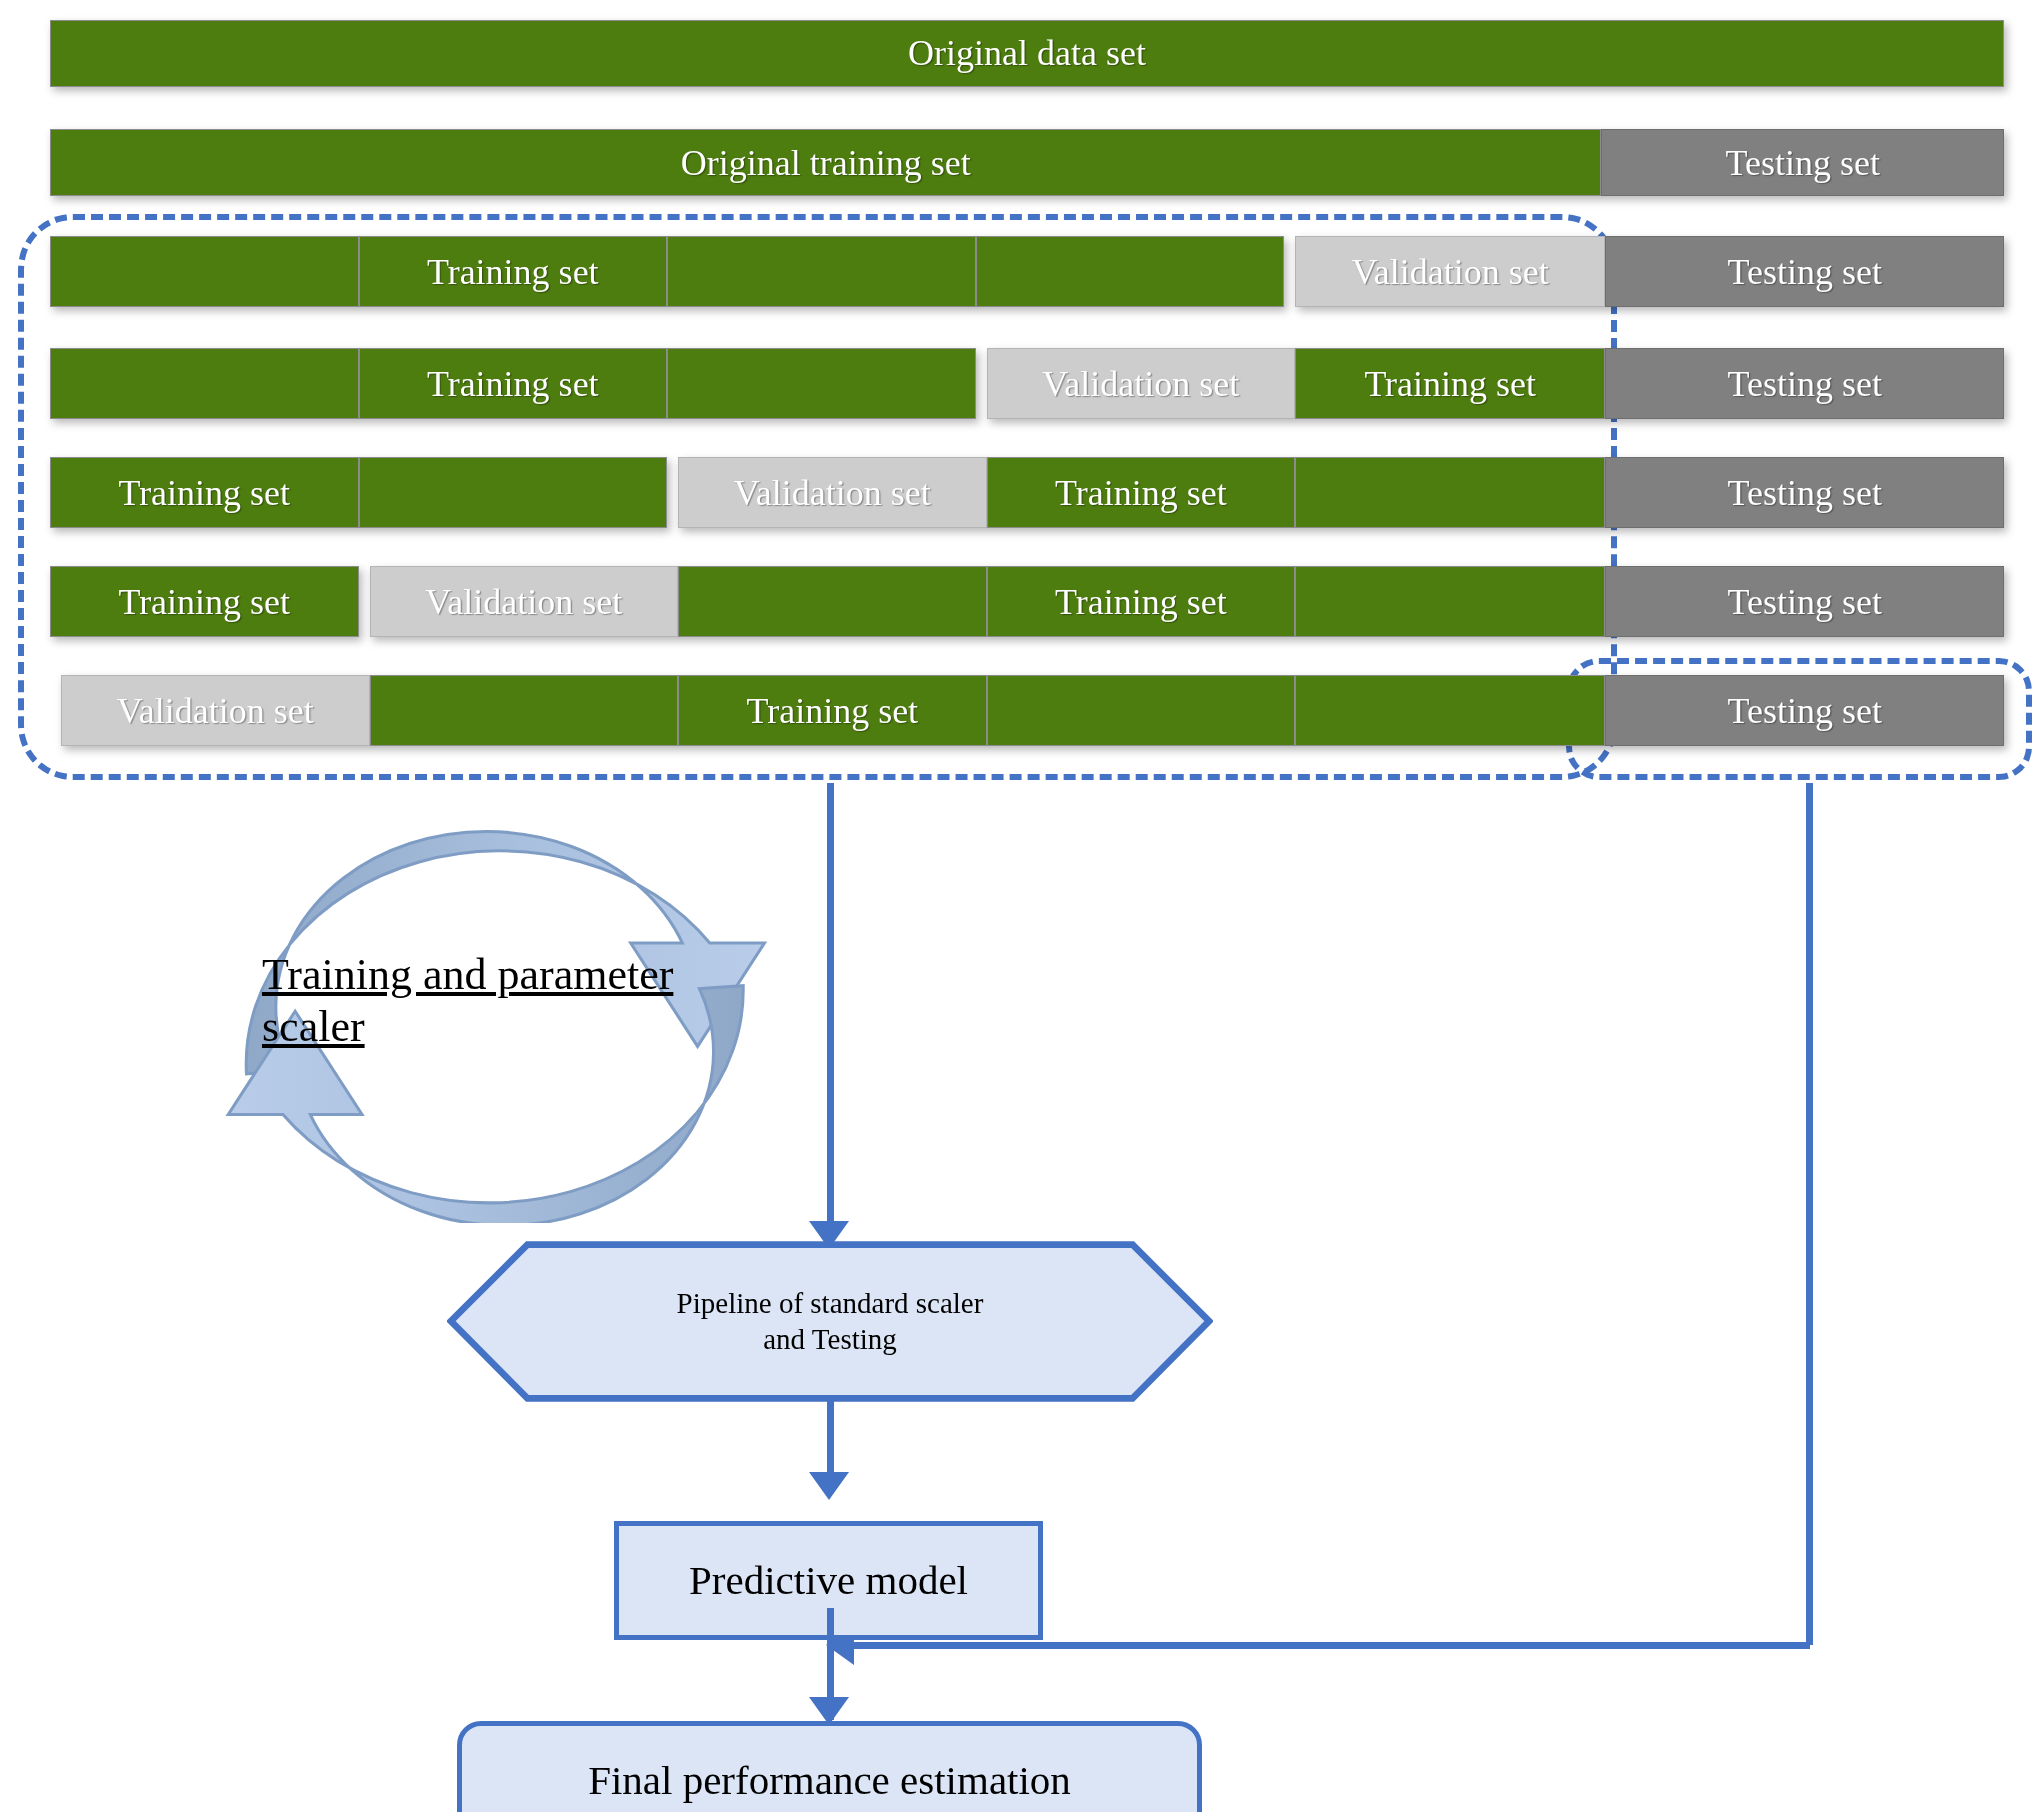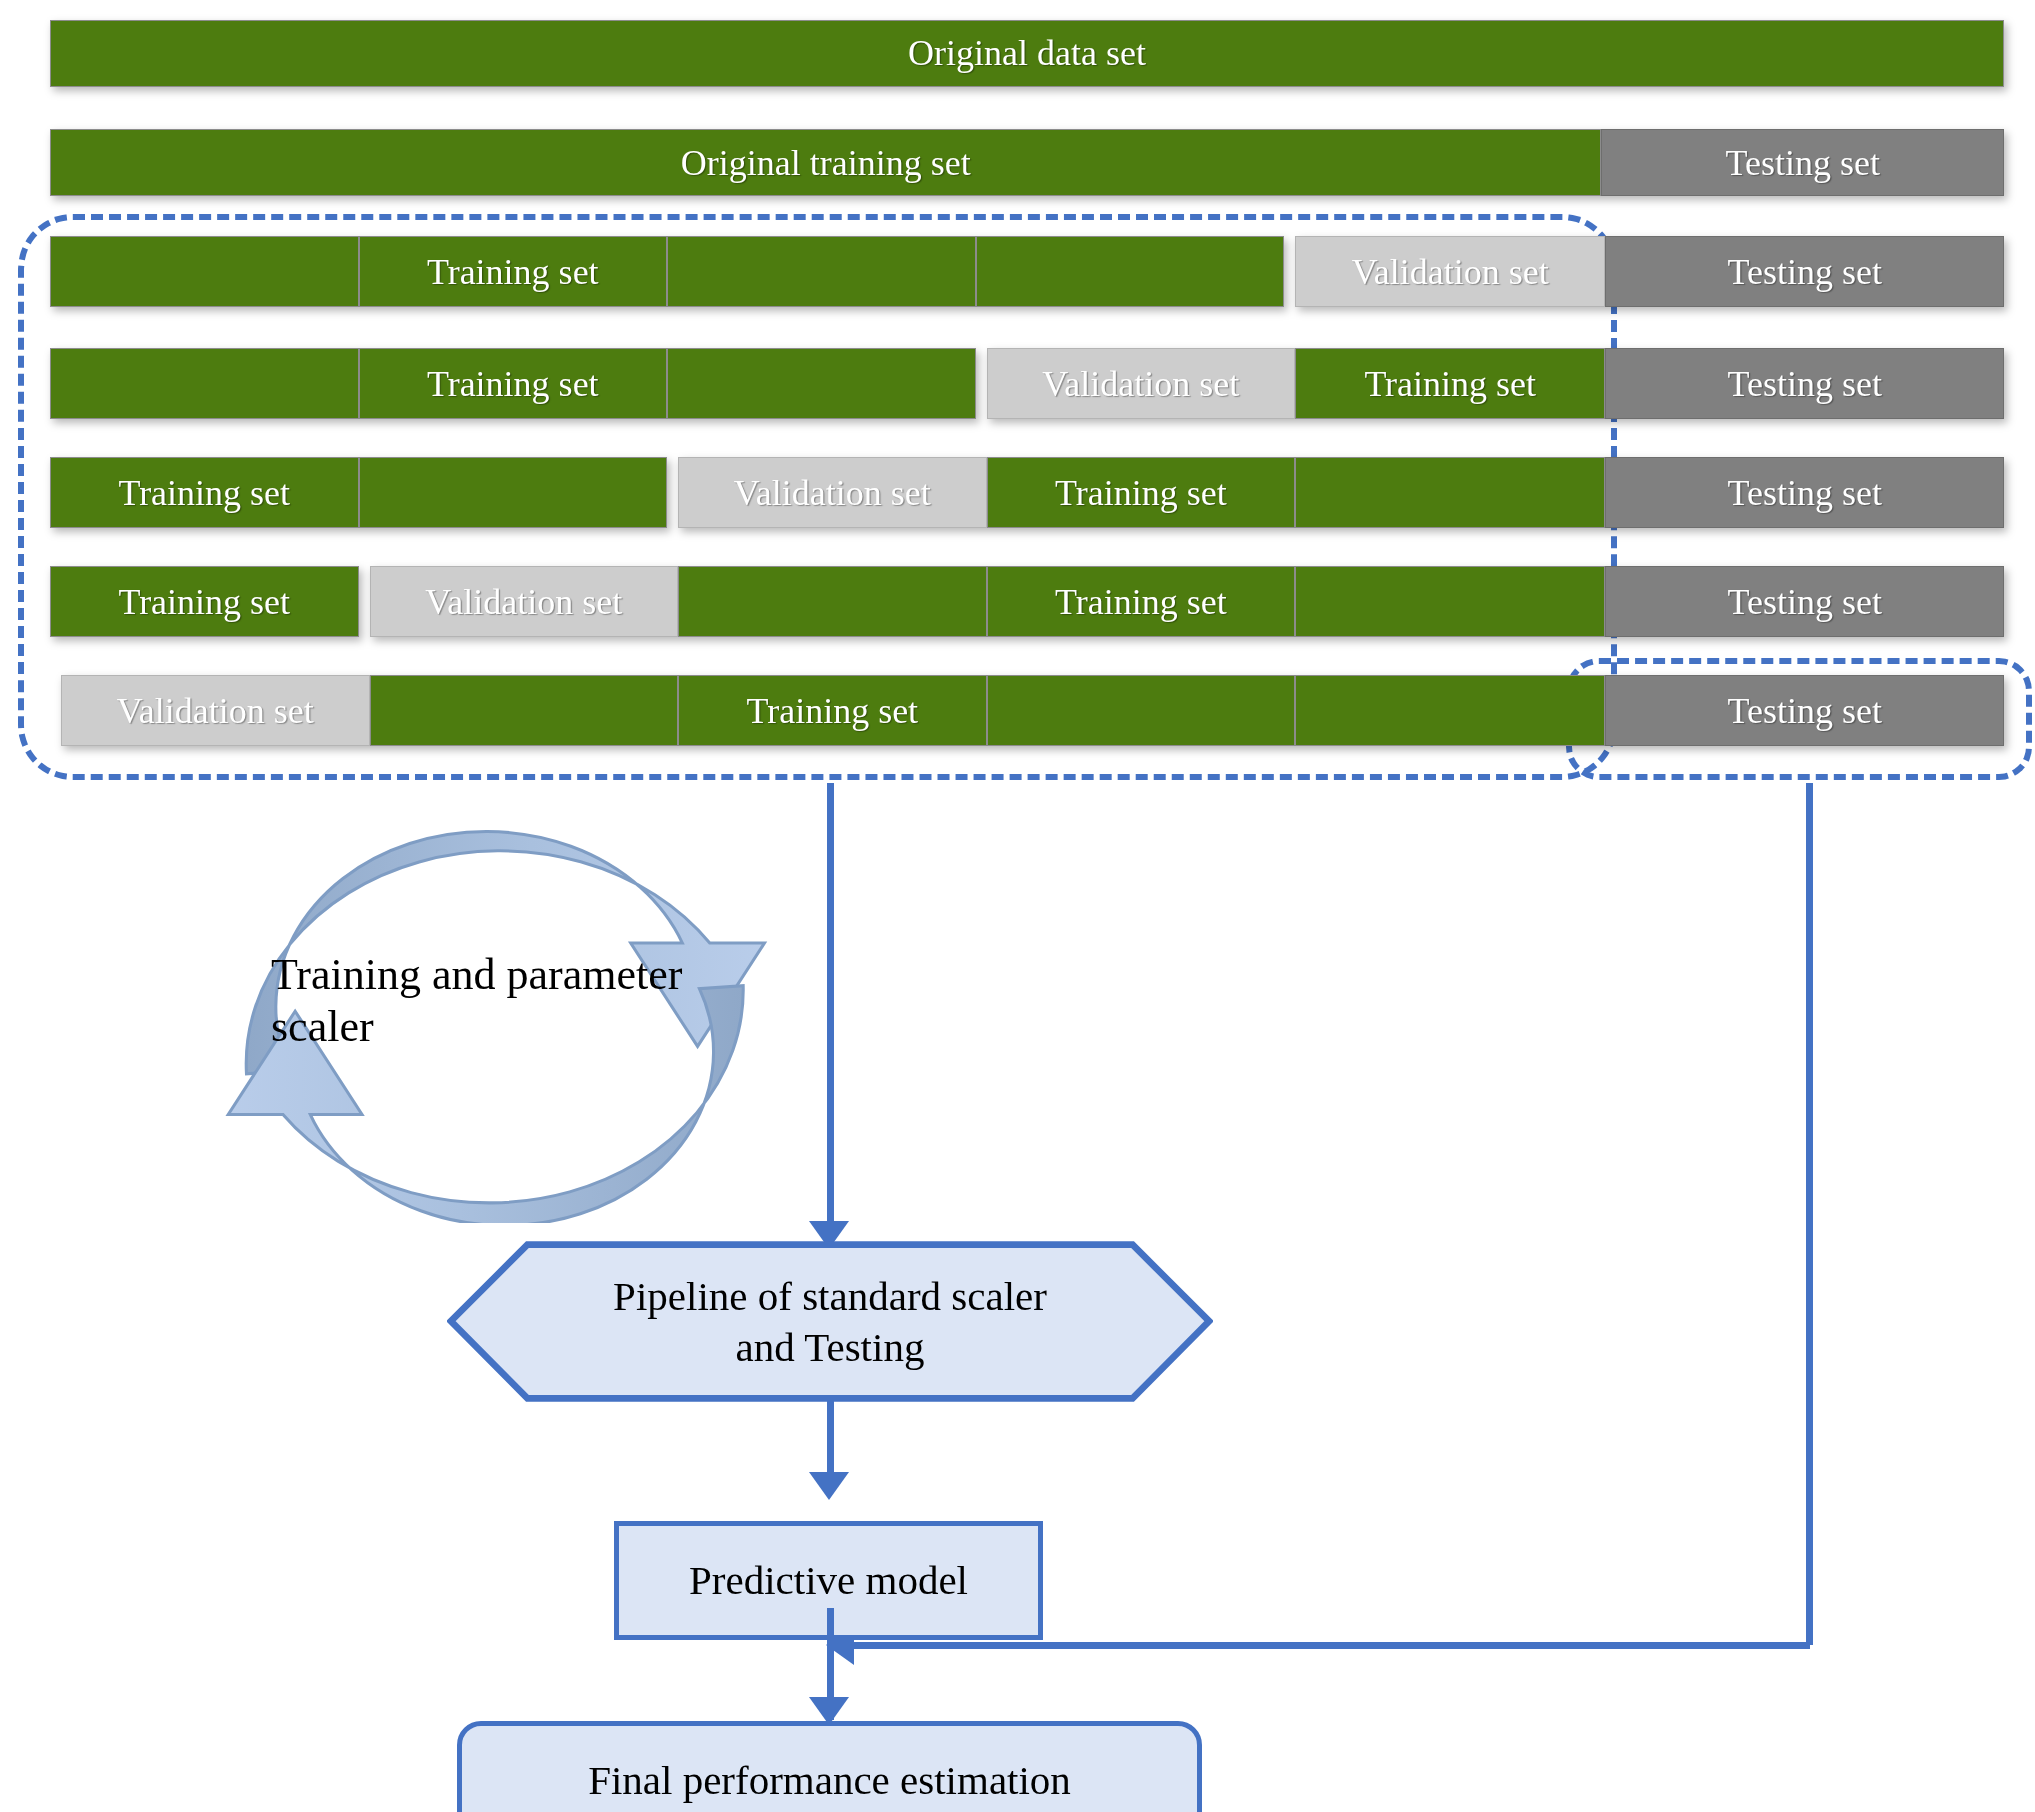--- a/index.html
+++ b/index.html
@@ -41,21 +41,21 @@
   .node{position:absolute;box-sizing:border-box;
         background:#dce5f5;border:5.5px solid #4472c4;
         display:flex;align-items:center;justify-content:center;
         text-align:center;color:#000000;font-size:41px;line-height:1.22;}
   .node.rect{border-radius:0;margin-top:28px;}
   .node.round{border-radius:24px;}
   .hexwrap{position:absolute;}
   .hexwrap svg{display:block;}
   .hexlabel{position:absolute;left:0;top:0;width:100%;height:100%;
             display:flex;align-items:center;justify-content:center;
-            text-align:center;font-size:41px;line-height:1.22;color:#000;}
+            text-align:center;font-size:29px;line-height:1.22;color:#000;}
 
   
   .cycle{position:absolute;}
   .cycle-label{position:absolute;font-size:44px;line-height:1.18;color:#000;
                text-align:left;}
 </style>
 </head>
 <body>
 
 <div id="stage">
@@ -153,21 +153,21 @@
                A 418 350 0 0 1 148 512
                L 58 512
                L 168 342
                L 278 512
                L 193 512
                A 330 275 0 0 0 833 305
                Z" fill="url(#gBot)" stroke="#7f9dc4" stroke-width="5"></path>
     </svg>
   </div>
 
-  <div class="cycle-label" style="left:271px;top:949px;width:499px;">
+  <div class="cycle-label" style="left:262px;top:949px;width:499px;text-decoration:underline;">
     <div>Training and parameter</div>
     <div>scaler</div>
   </div>
 
   <div class="hexwrap" style="left:447px;top:1241px;width:766px;height:161px;">
     <svg width="766" height="161" viewBox="0 0 1260 265">
       <polygon points="132,6 1128,6 1254,132 1128,259 132,259 6,132" fill="#dce5f5" stroke="#4472c4" stroke-width="11"></polygon>
     </svg>
     <div class="hexlabel">
       <div>

